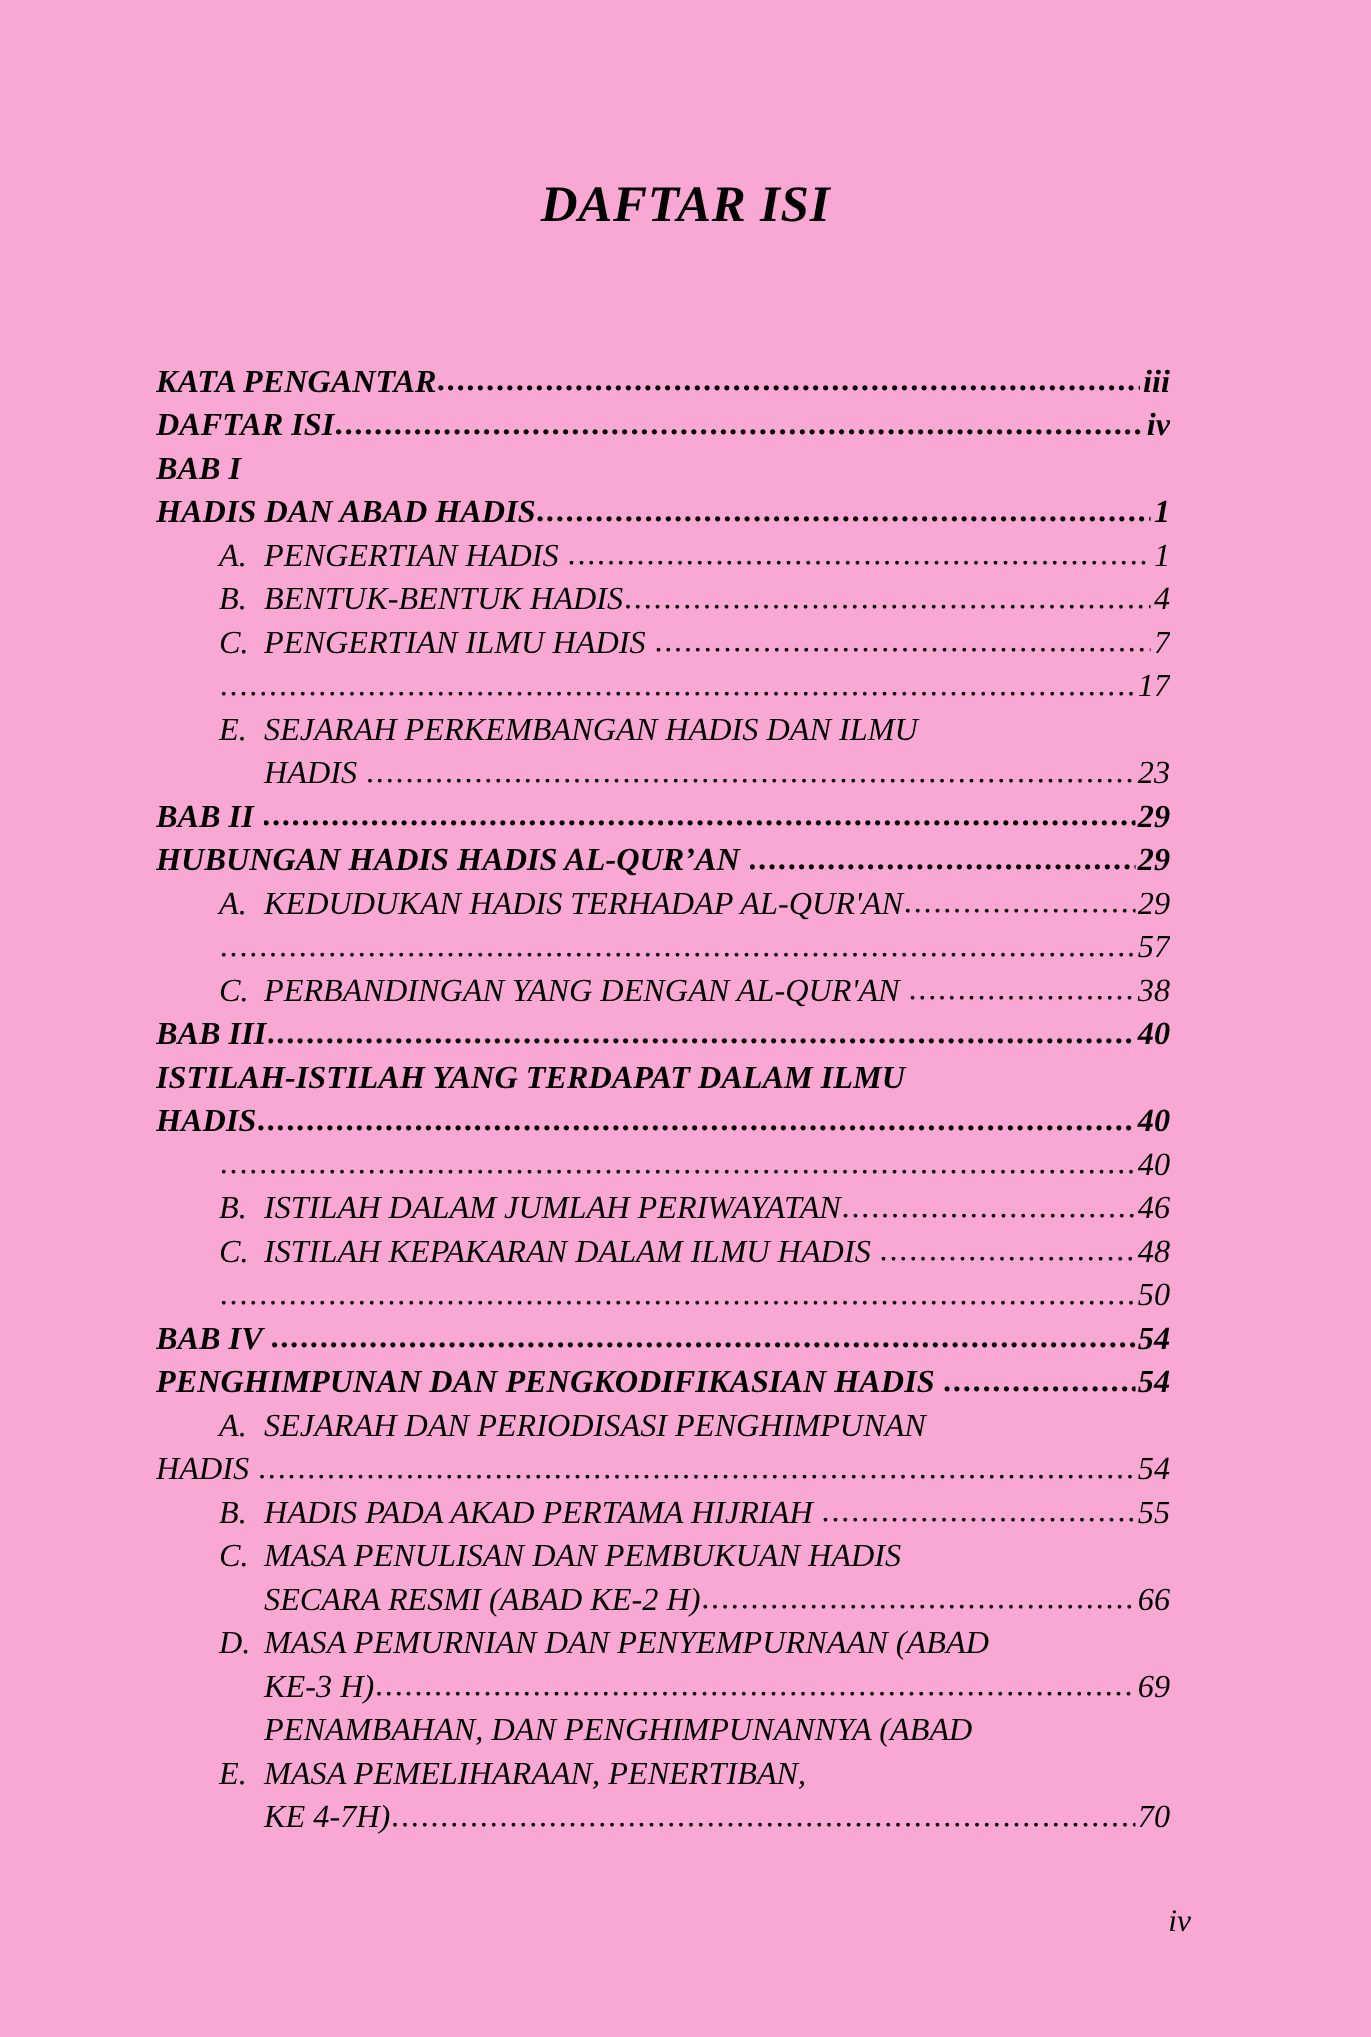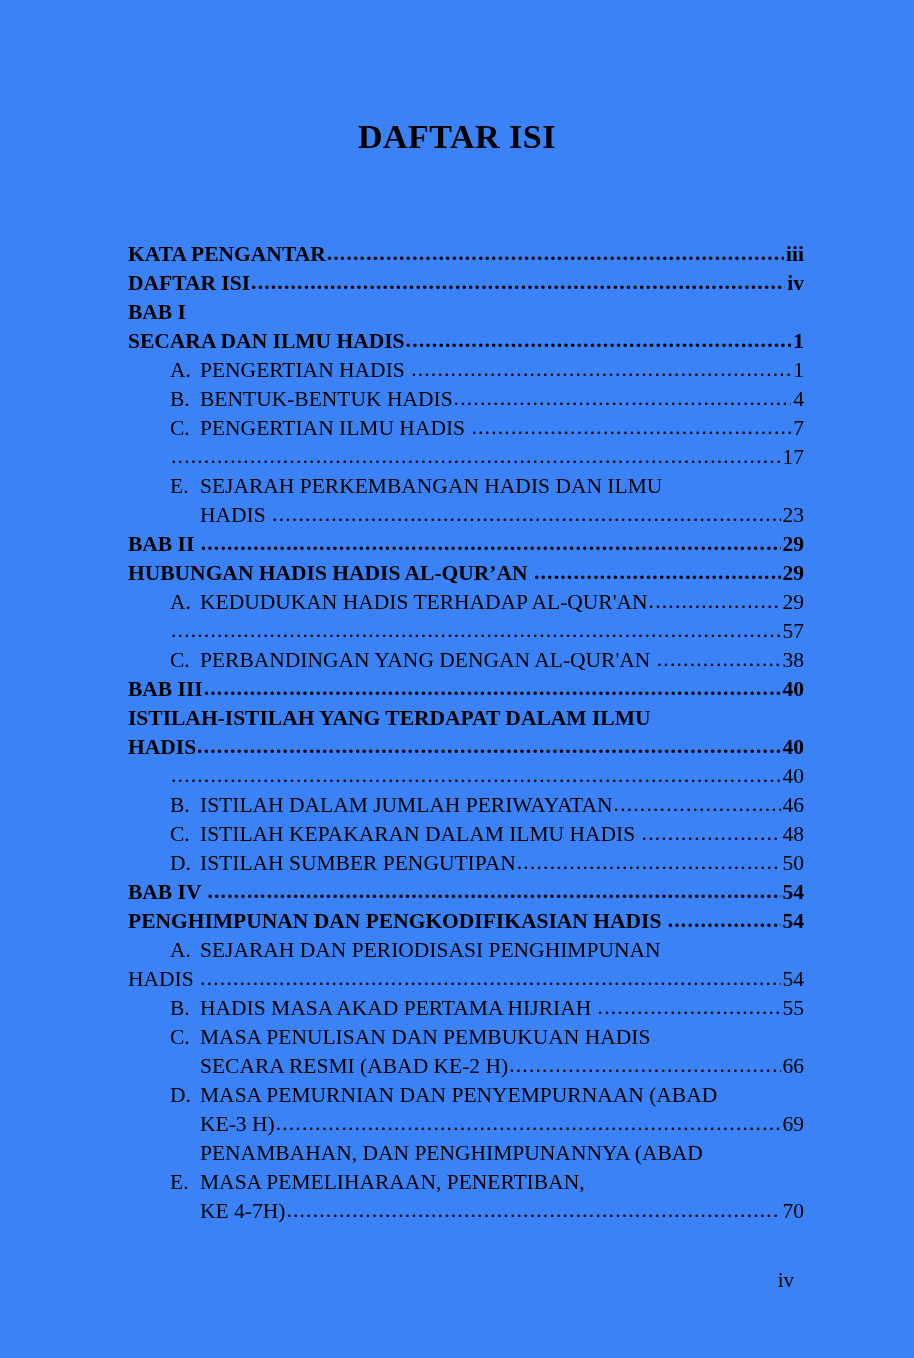--- a/index.html
+++ b/index.html
@@ -10,42 +10,43 @@
   }
   body {
     font-family: "Liberation Serif", "DejaVu Serif", serif;
     color: #000000;
   }
   .page {
     position: relative;
     width: 914px;
     height: 1358px;
     margin: 0 auto;
-    background: #3b82f6;
+    background: #f9a8d4;
     overflow: hidden;
     box-sizing: border-box;
+    font-style: italic;
   }
 
   
   .doc-title {
     position: absolute;
     top: 118px;
     left: 0;
     width: 914px;
     text-align: center;
     font-size: 34px;
     font-weight: bold;
     letter-spacing: 0.5px;
   }
 
   
   .toc {
     position: absolute;
     top: 240px;
-    left: 128px;
+    left: 104px;
     width: 676px;
   }
 
   .toc-line {
     position: relative;
     height: 29px;
     line-height: 29px;
     font-size: 21.5px;
     white-space: nowrap;
     overflow: hidden;
@@ -138,21 +139,21 @@
         </div>
       </div>
       <div class="toc-line bold">
         <div>
           <div class="plain"><span>BAB I</span></div>
         </div>
       </div>
       <div class="toc-line bold">
         <div>
           <div class="row">
-            <span class="label"><span>SECARA DAN ILMU HADIS</span></span>
+            <span class="label"><span>HADIS DAN ABAD HADIS</span></span>
             <span class="leader">.......................................................................................................................................................................................................</span>
             <span class="pageno">1</span>
           </div>
         </div>
       </div>
       <div class="toc-line">
         <div class="ind">
           <div class="row">
             <span class="label"><span class="letter">A.</span><span>PENGERTIAN HADIS </span></span>
             <span class="leader">.......................................................................................................................................................................................................</span>
@@ -289,21 +290,20 @@
           <div class="row">
             <span class="label"><span class="letter">C.</span><span>ISTILAH KEPAKARAN DALAM ILMU HADIS </span></span>
             <span class="leader">.......................................................................................................................................................................................................</span>
             <span class="pageno">48</span>
           </div>
         </div>
       </div>
       <div class="toc-line">
         <div class="ind">
           <div class="row">
-            <span class="label"><span class="letter">D.</span><span>ISTILAH SUMBER PENGUTIPAN</span></span>
             <span class="leader">.......................................................................................................................................................................................................</span>
             <span class="pageno">50</span>
           </div>
         </div>
       </div>
       <div class="toc-line bold">
         <div>
           <div class="row">
             <span class="label"><span>BAB IV </span></span>
             <span class="leader">.......................................................................................................................................................................................................</span>
@@ -330,21 +330,21 @@
           <div class="row">
             <span class="label"><span>HADIS </span></span>
             <span class="leader">.......................................................................................................................................................................................................</span>
             <span class="pageno">54</span>
           </div>
         </div>
       </div>
       <div class="toc-line">
         <div class="ind">
           <div class="row">
-            <span class="label"><span class="letter">B.</span><span>HADIS MASA AKAD PERTAMA HIJRIAH </span></span>
+            <span class="label"><span class="letter">B.</span><span>HADIS PADA AKAD PERTAMA HIJRIAH </span></span>
             <span class="leader">.......................................................................................................................................................................................................</span>
             <span class="pageno">55</span>
           </div>
         </div>
       </div>
       <div class="toc-line">
         <div class="ind">
           <div class="plain"><span class="letter">C.</span><span>MASA PENULISAN DAN PEMBUKUAN HADIS</span></div>
         </div>
       </div>

